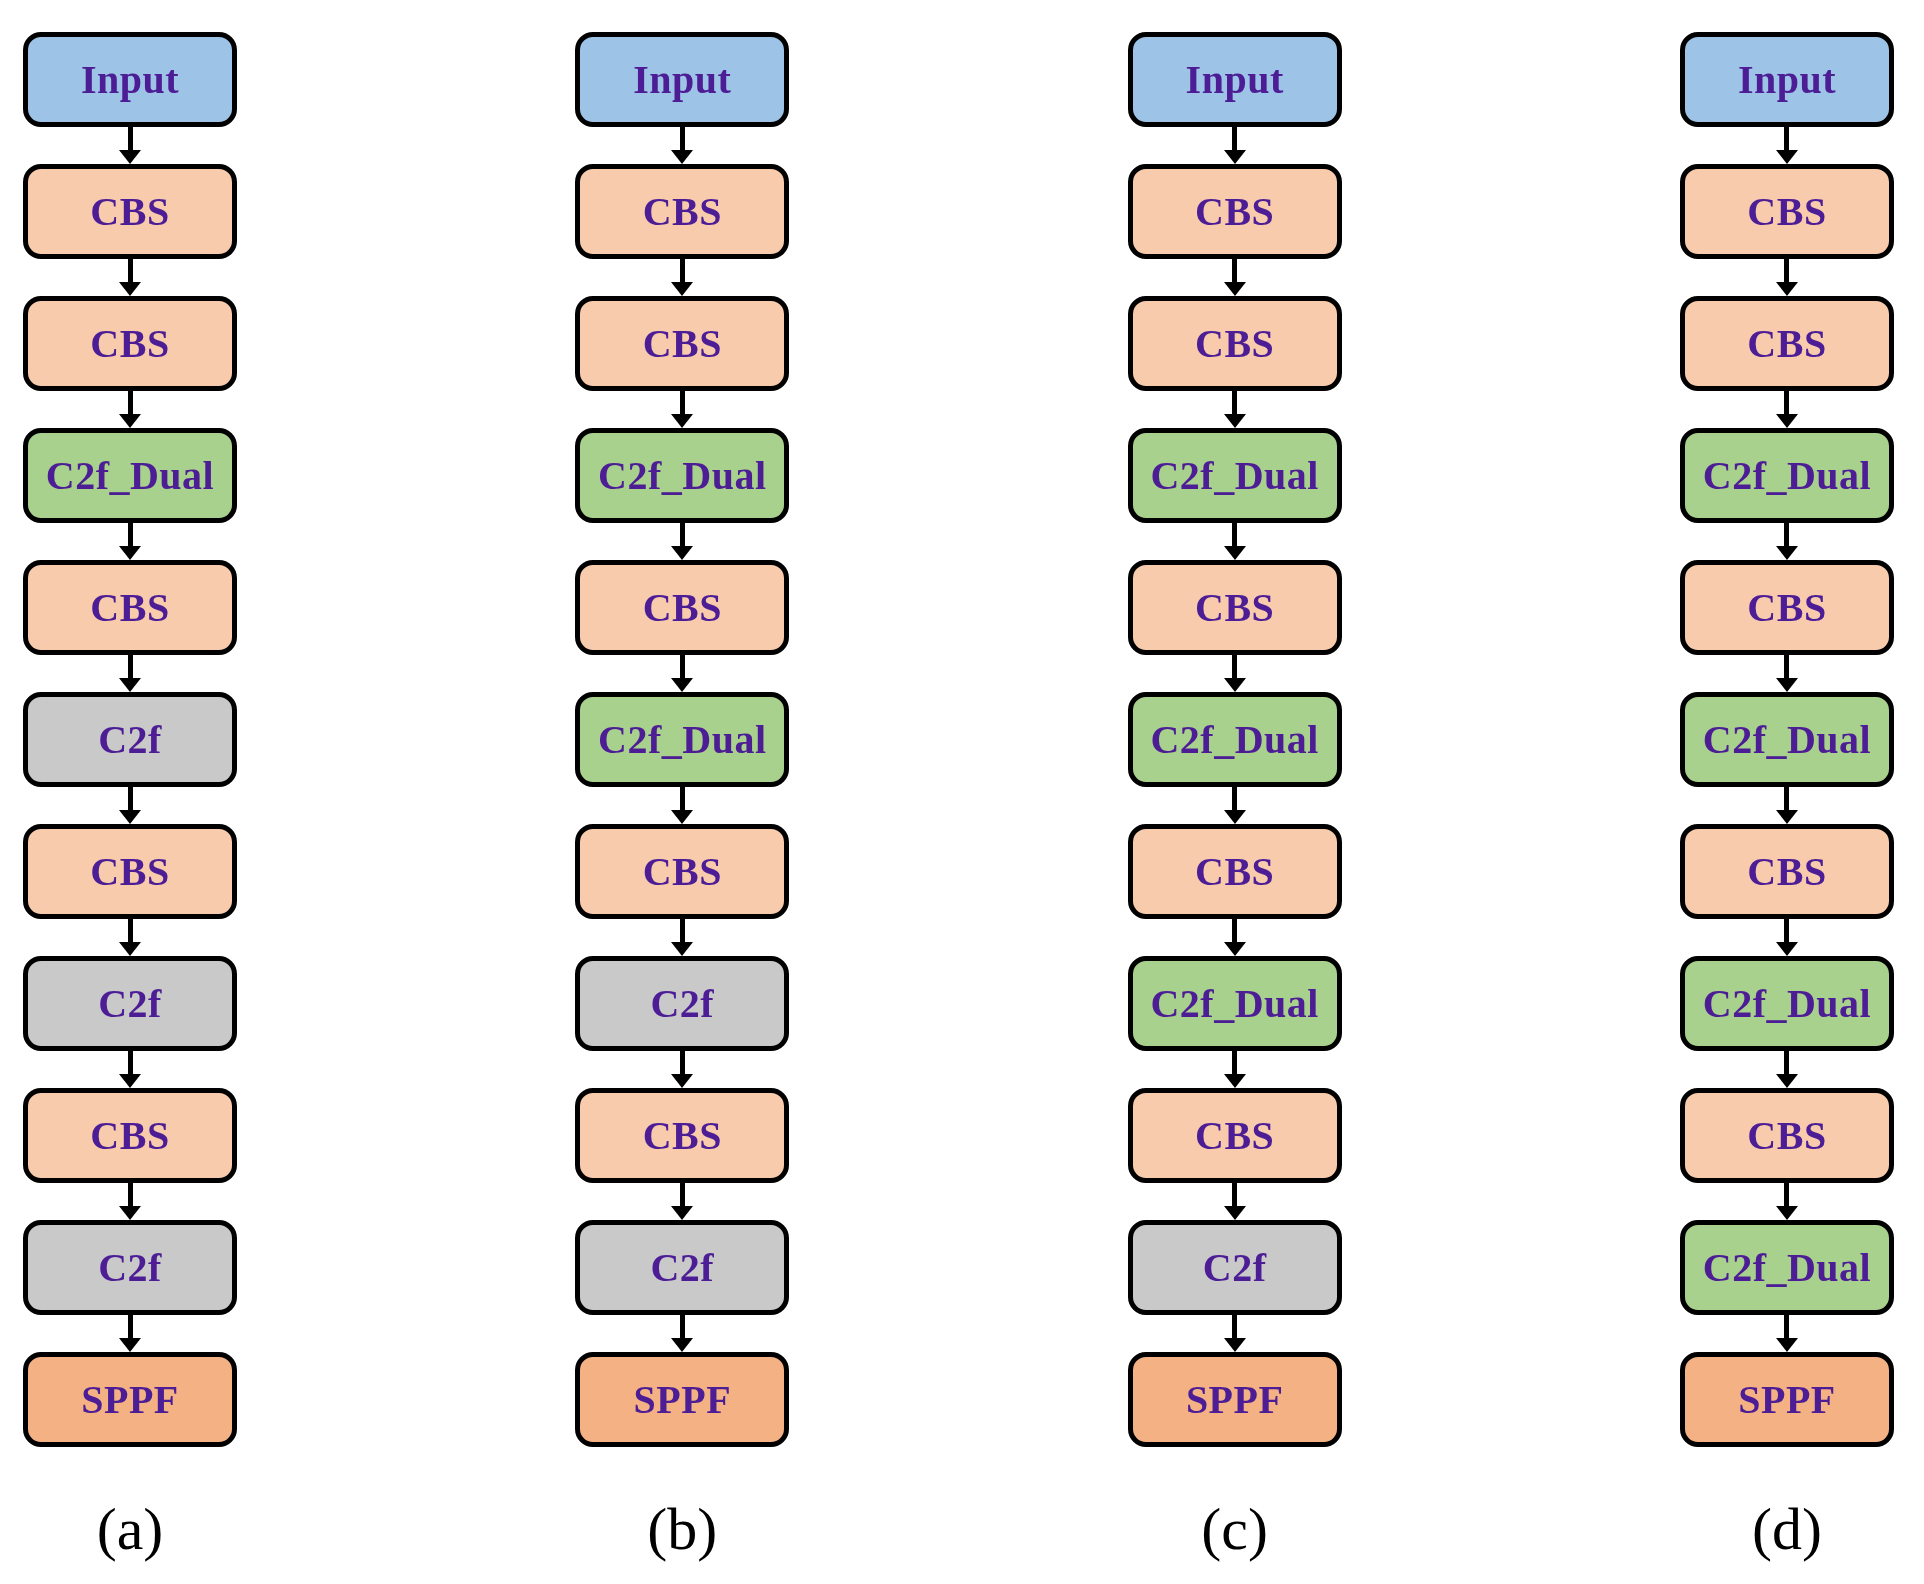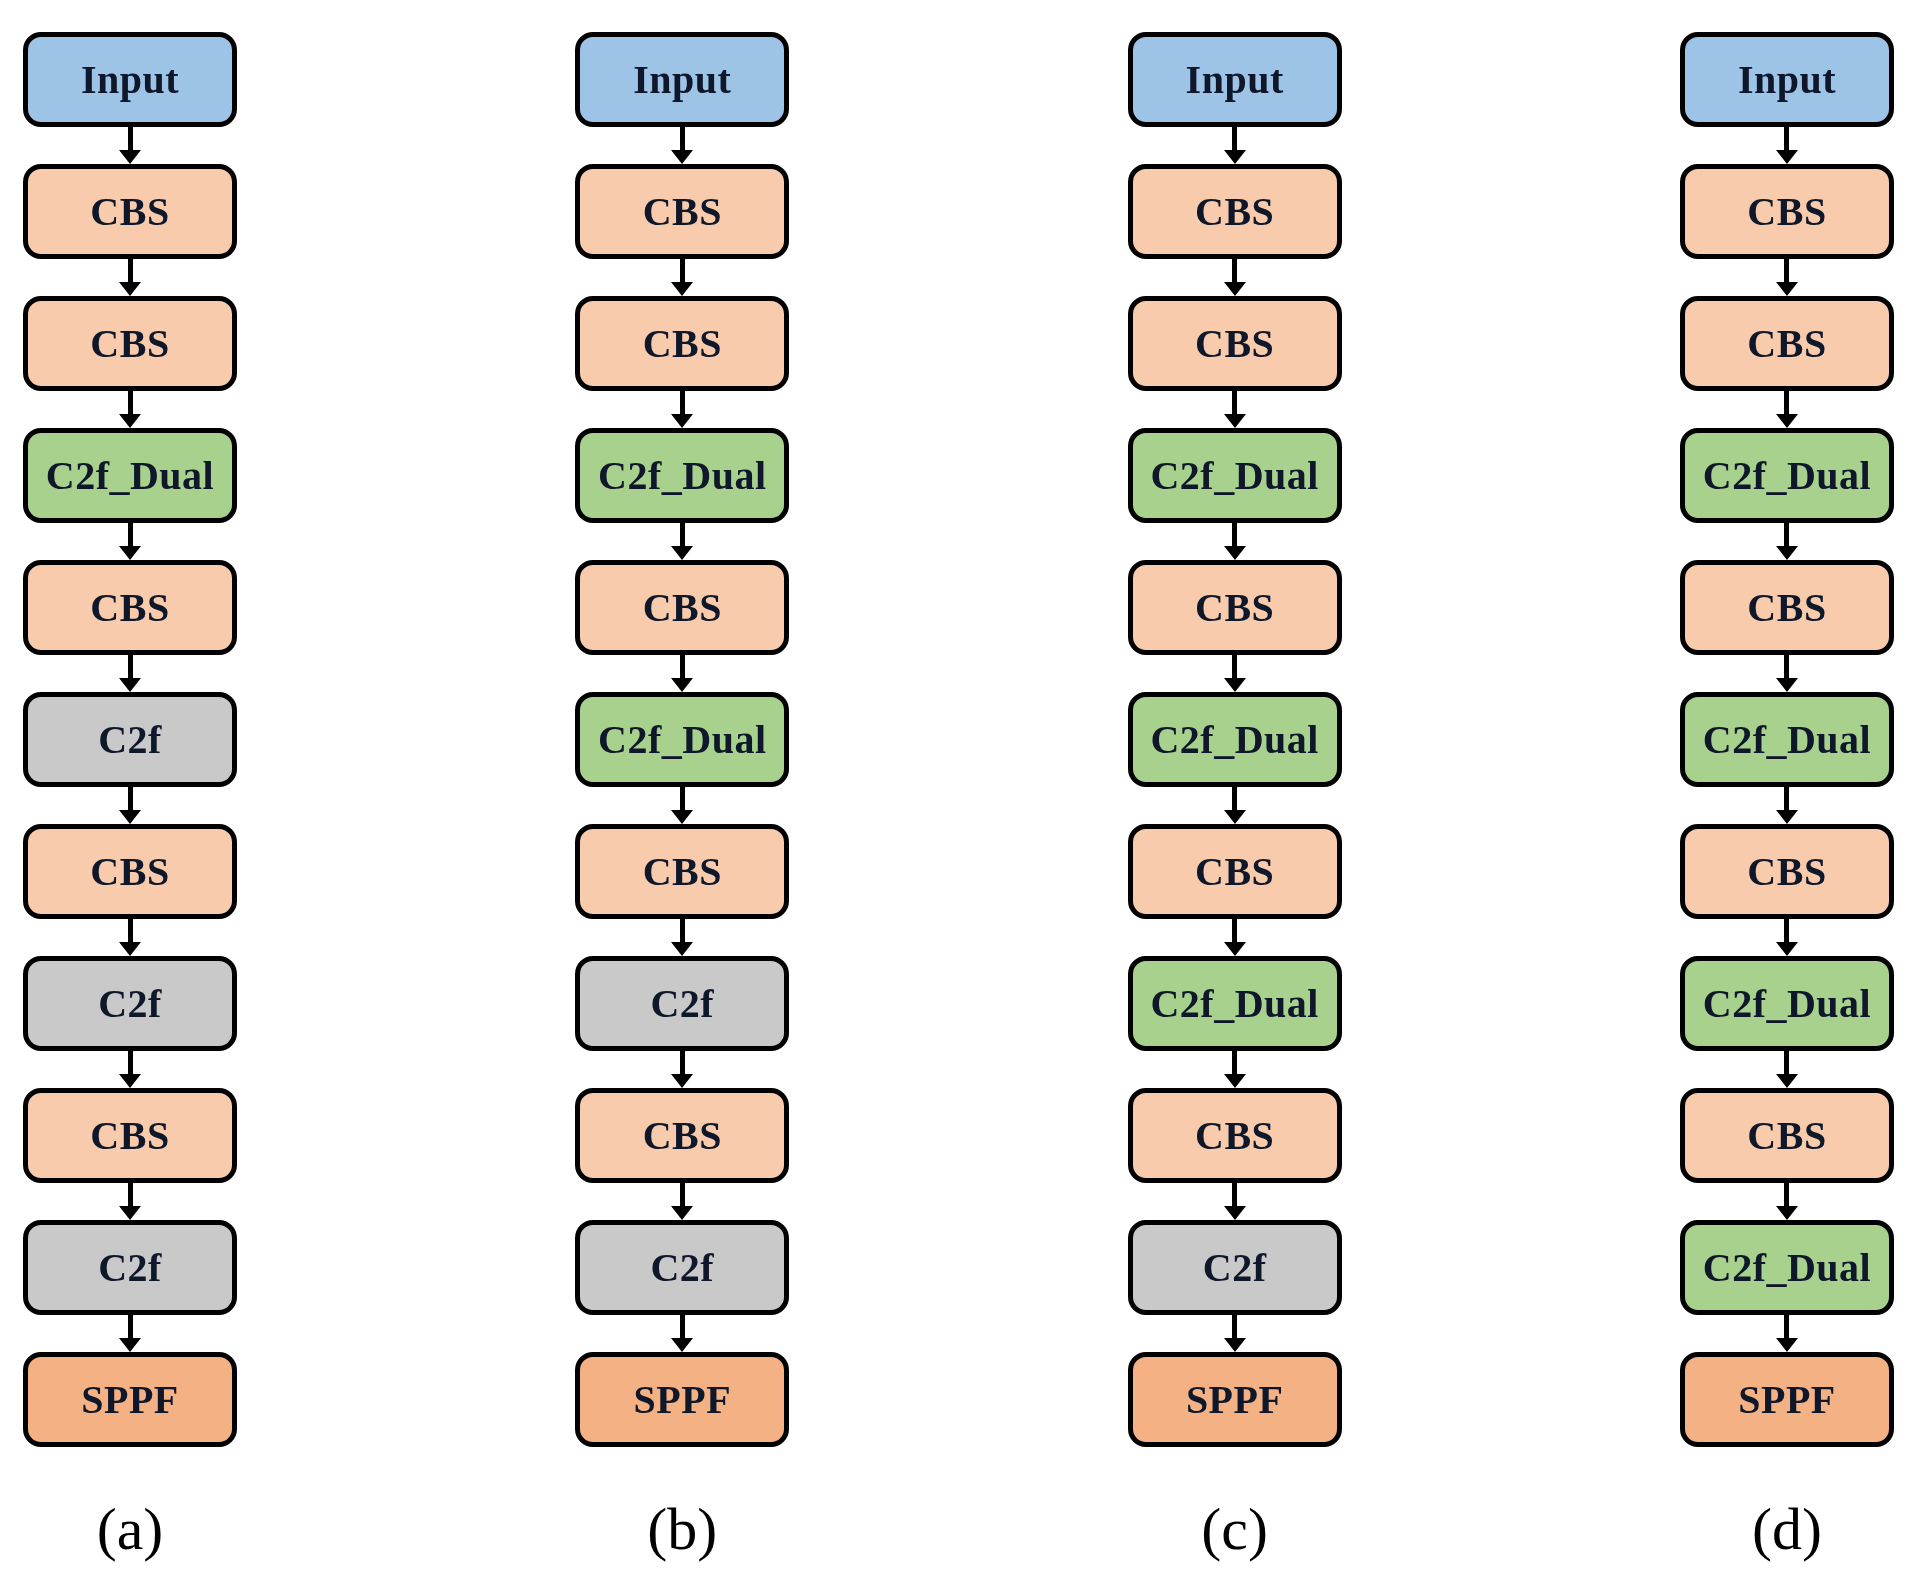--- a/index.html
+++ b/index.html
@@ -33,21 +33,21 @@
     width: 214px;
     height: 95px;
     box-sizing: border-box;
     border: 5px solid #000000;
     border-radius: 18px;
     display: flex;
     align-items: center;
     justify-content: center;
     font-weight: bold;
     font-size: 40px;
-    color: #0f172a;
+    color: #4c1d95;
     letter-spacing: 0.5px;
   }
   .arrow {
     height: 37px;
     display: flex;
     flex-direction: column;
     align-items: center;
     flex: 0 0 auto;
   }
   .arrow .shaft {

